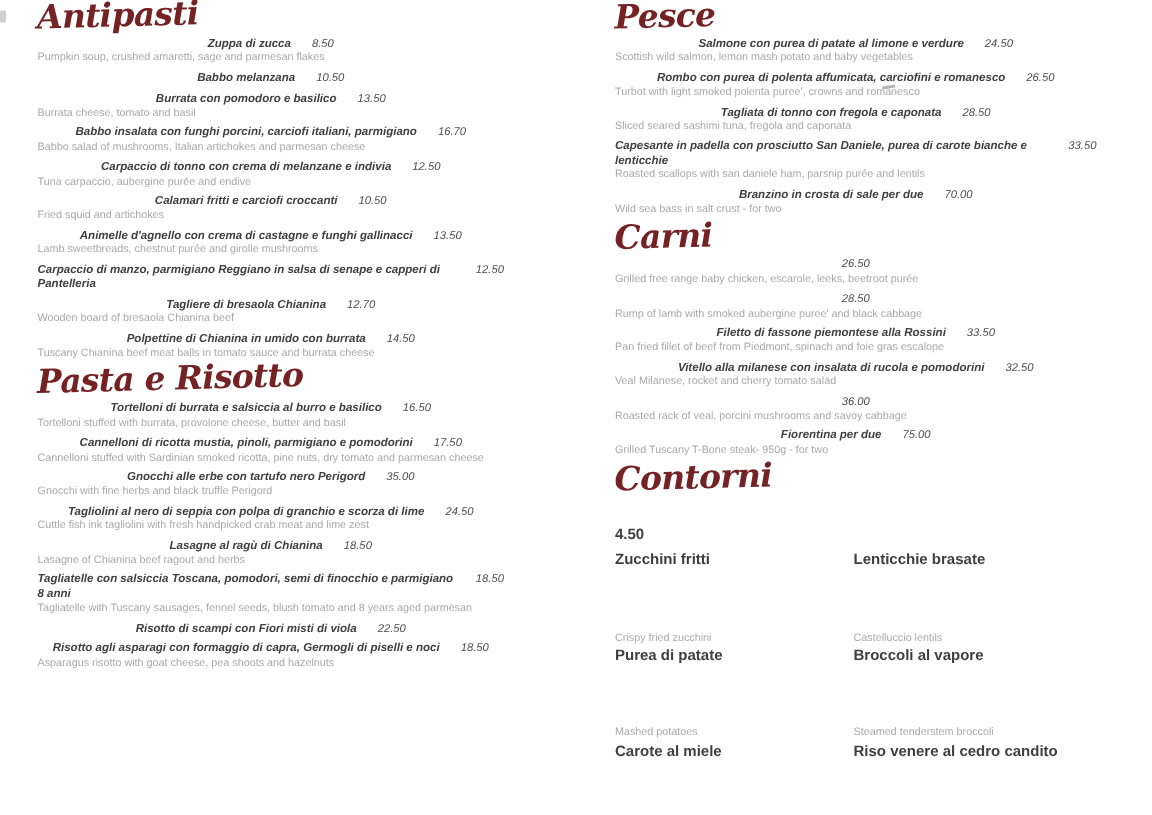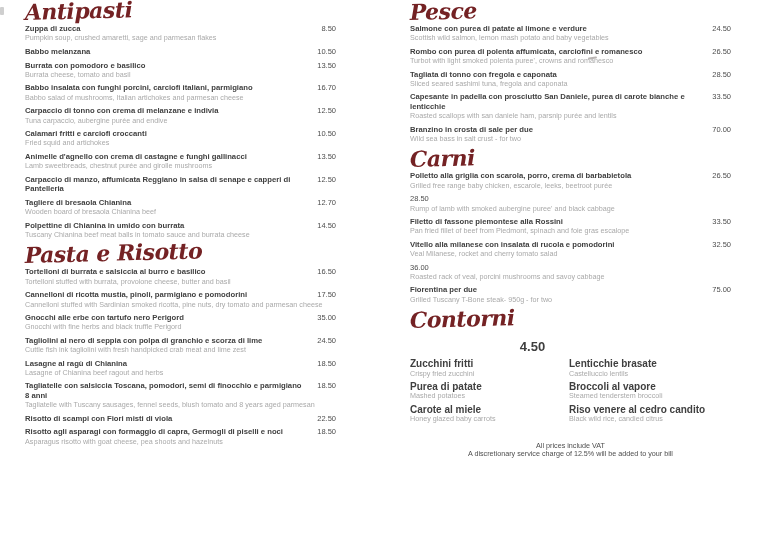--- a/index.html
+++ b/index.html
@@ -25,45 +25,45 @@
     transform:rotate(-1.5deg);transform-origin:left bottom;
     white-space:nowrap;
   }
   .h-antipasti{margin:27px 0 8px 6px;}
   .h-pasta{margin:9px 0 15px 2px;font-size:23px;line-height:26px;}
   .h-pesce{margin:34px 0 5px 1px;}
   .h-carni{margin:12px 0 11px 3px;}
   .h-contorni{margin:20px 0 0 0;}
   .items{display:block;}
   .item{margin-bottom:4.4px;}
-  .row{display:flex;justify-content:space-between;align-items:baseline;}
+  .row{display:flex;justify-content:center;align-items:baseline;font-style:italic;}
   .name{
     font-weight:bold;font-size:7.7px;line-height:9.4px;color:#3f3f3f;
     padding-right:14px;
   }
   .price{
     font-size:7.5px;line-height:9.4px;color:#4d4d4d;white-space:nowrap;
     flex-shrink:0;
   }
   .desc{font-size:7.2px;line-height:9px;color:#a9a9a9;}
   .smudge{
     position:absolute;left:178px;top:57px;width:9px;height:2px;
     background:#b9b4b2;border-radius:2px;transform:rotate(-8deg);
   }
   .contorni-price{
-    width:245px;text-align:center;margin-top:10px;
-    font-weight:bold;font-size:13px;line-height:9px;color:#3f3f3f;
+    width:245px;margin-top:20px;
+    font-weight:bold;font-size:10px;line-height:9px;color:#3f3f3f;
   }
   .sides{
     display:grid;grid-template-columns:159px auto;column-gap:0;
     margin-top:8px;
   }
   .side-item{margin-bottom:4.4px;}
   .side-name{font-weight:bold;font-size:10px;line-height:9.4px;color:#3f3f3f;}
-  .side-desc{font-size:7.2px;line-height:9px;color:#a9a9a9;}
+  .side-desc{font-size:7.2px;line-height:9px;color:#a9a9a9;margin-top:41px;}
   .footer{
     margin-top:14px;text-align:center;
     font-size:7.2px;line-height:8.6px;color:#4d4d4d;
   }
 </style>
 </head>
 <body>
 
 <div class="page">
 
@@ -124,21 +124,21 @@
         <div class="item">
           <div class="row">
             <span class="name">Animelle d'agnello con crema di castagne e funghi gallinacci</span>
             <span class="price">13.50</span>
           </div>
           <div class="desc">Lamb sweetbreads, chestnut purée and girolle mushrooms</div>
         </div>
 
         <div class="item">
           <div class="row">
-            <span class="name">Carpaccio di manzo, affumicata Reggiano in salsa di senape e capperi di Pantelleria</span>
+            <span class="name">Carpaccio di manzo, parmigiano Reggiano in salsa di senape e capperi di Pantelleria</span>
             <span class="price">12.50</span>
           </div>
         </div>
 
         <div class="item">
           <div class="row">
             <span class="name">Tagliere di bresaola Chianina</span>
             <span class="price">12.70</span>
           </div>
           <div class="desc">Wooden board of bresaola Chianina beef</div>
@@ -268,21 +268,20 @@
           </div>
           <div class="desc">Wild sea bass in salt crust - for two</div>
         </div>
       </div>
 
     <h1 class="script h-carni">Carni</h1>
     <div class="items">
 
         <div class="item">
           <div class="row">
-            <span class="name">Polletto alla griglia con scarola, porro, crema di barbabietola</span>
             <span class="price">26.50</span>
           </div>
           <div class="desc">Grilled free range baby chicken, escarole, leeks, beetroot purée</div>
         </div>
 
         <div class="item">
           <div class="row">
             <span class="price">28.50</span>
           </div>
           <div class="desc">Rump of lamb with smoked aubergine puree' and black cabbage</div>

